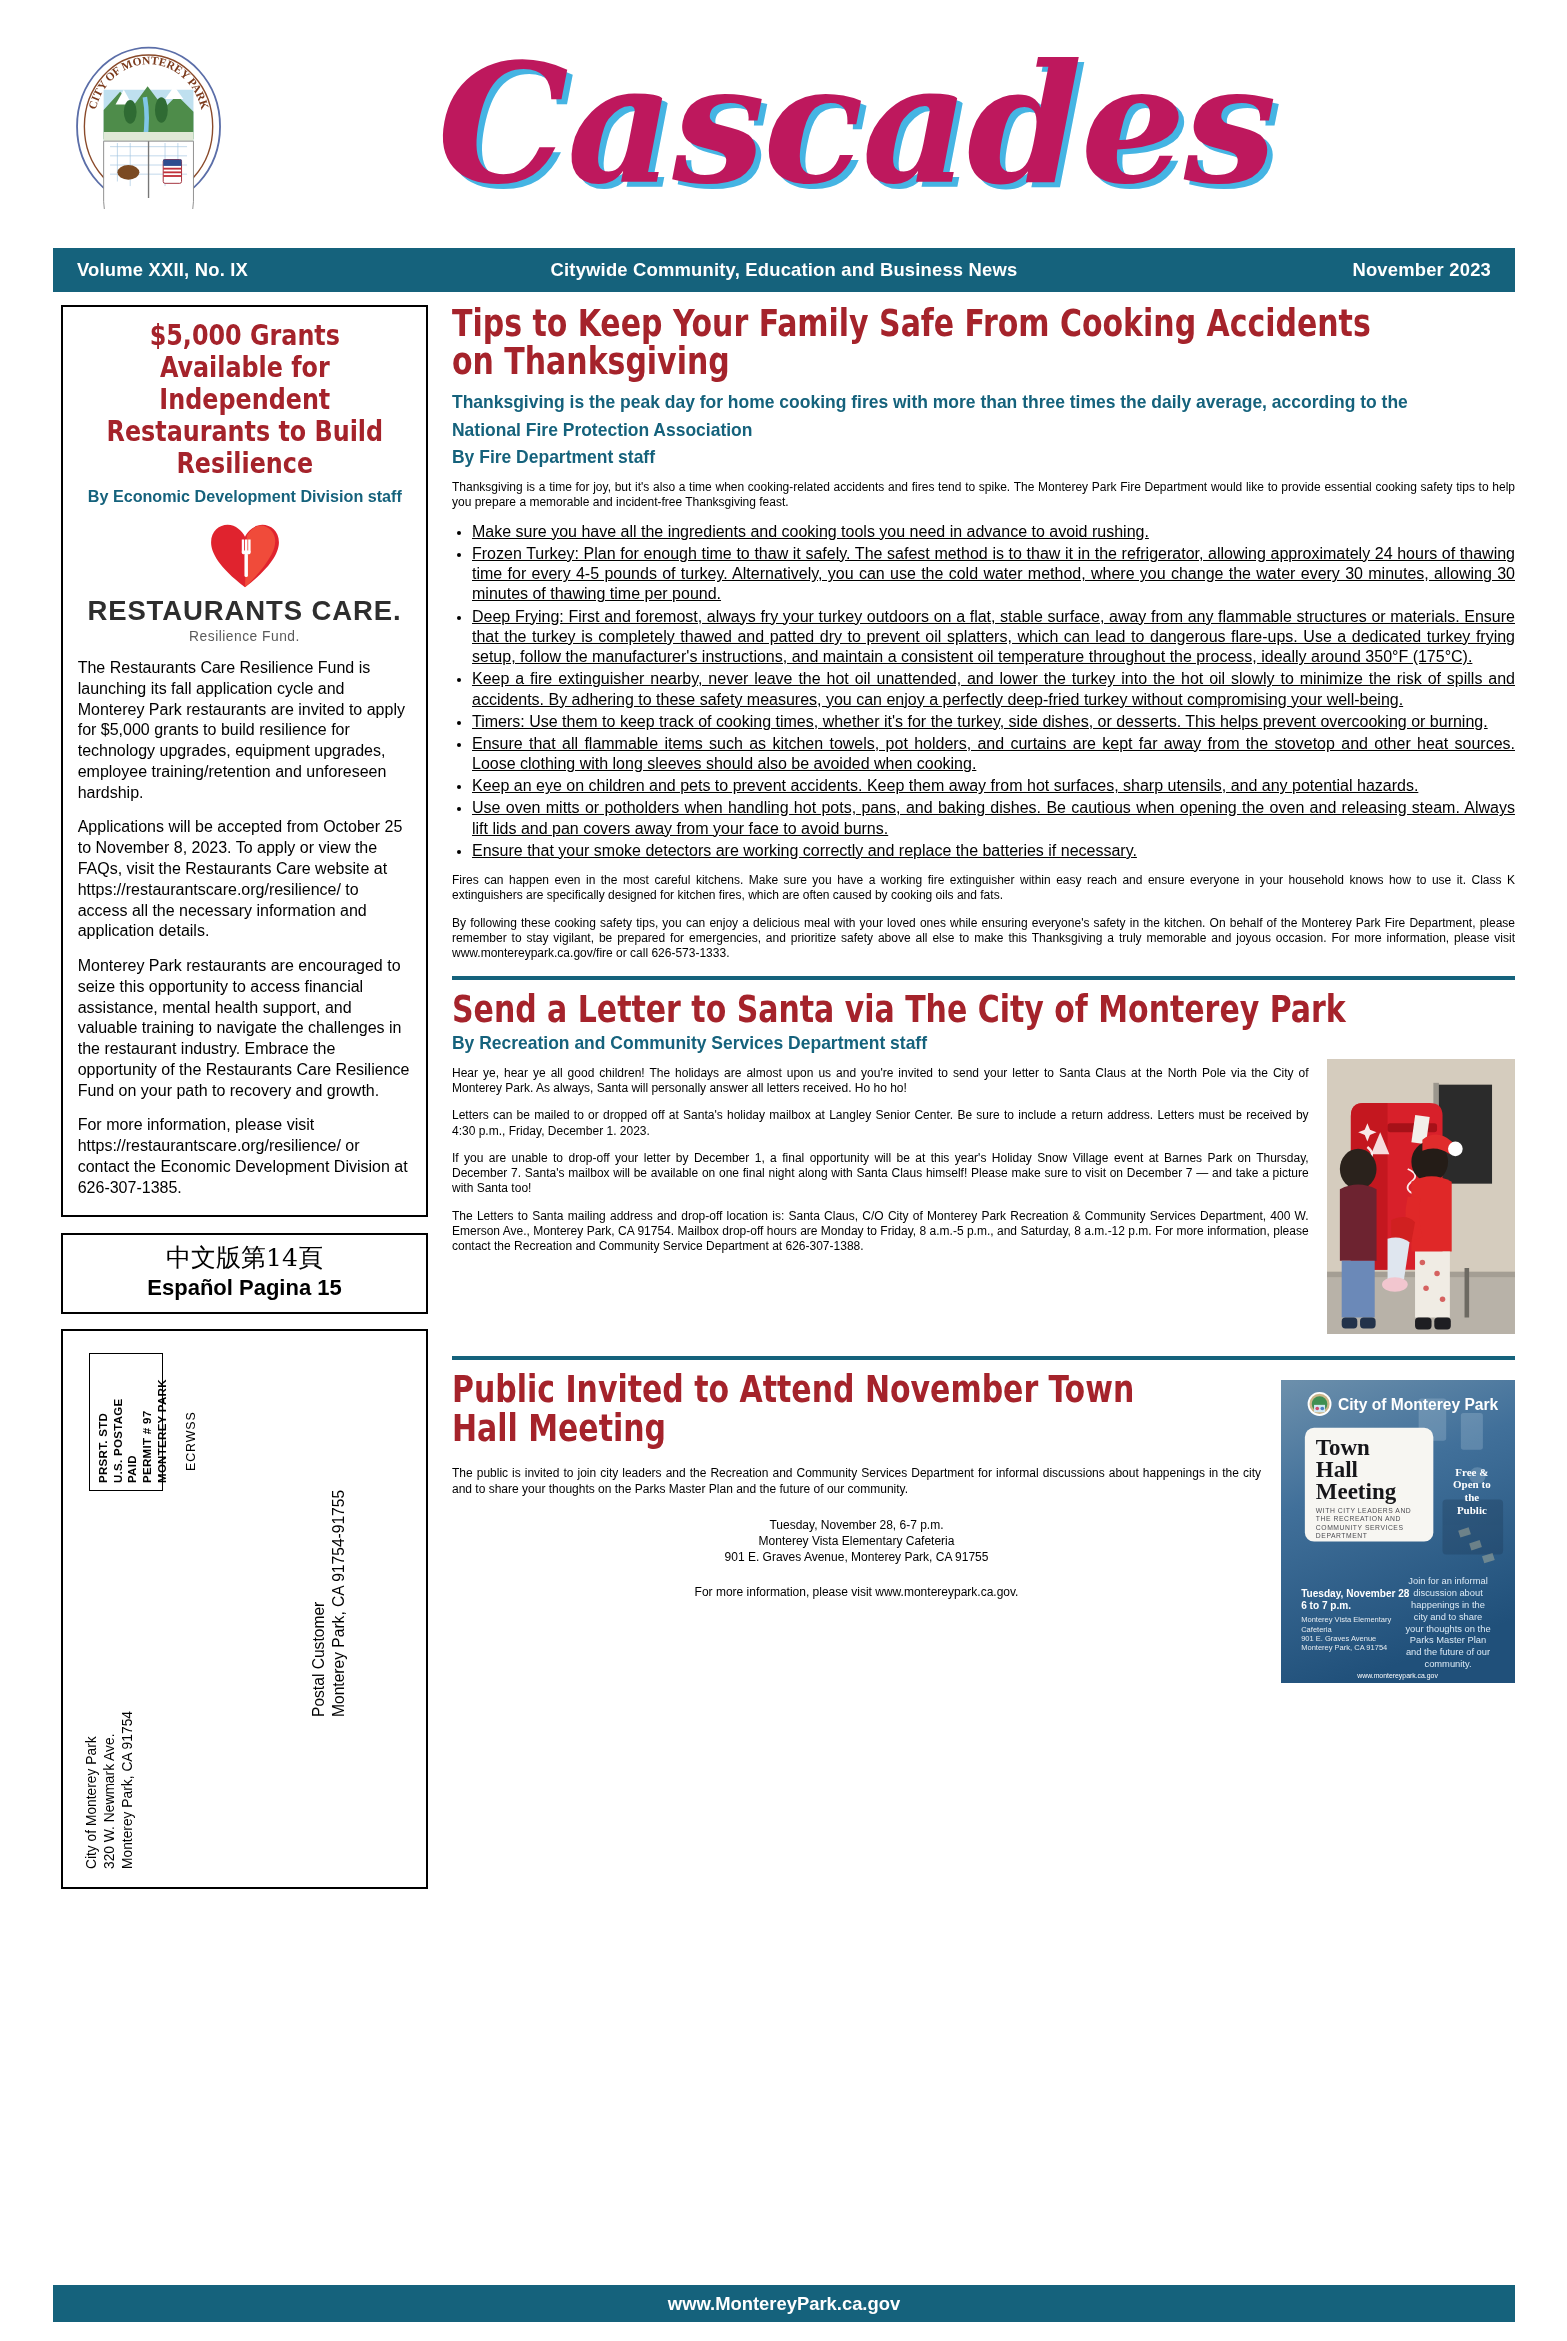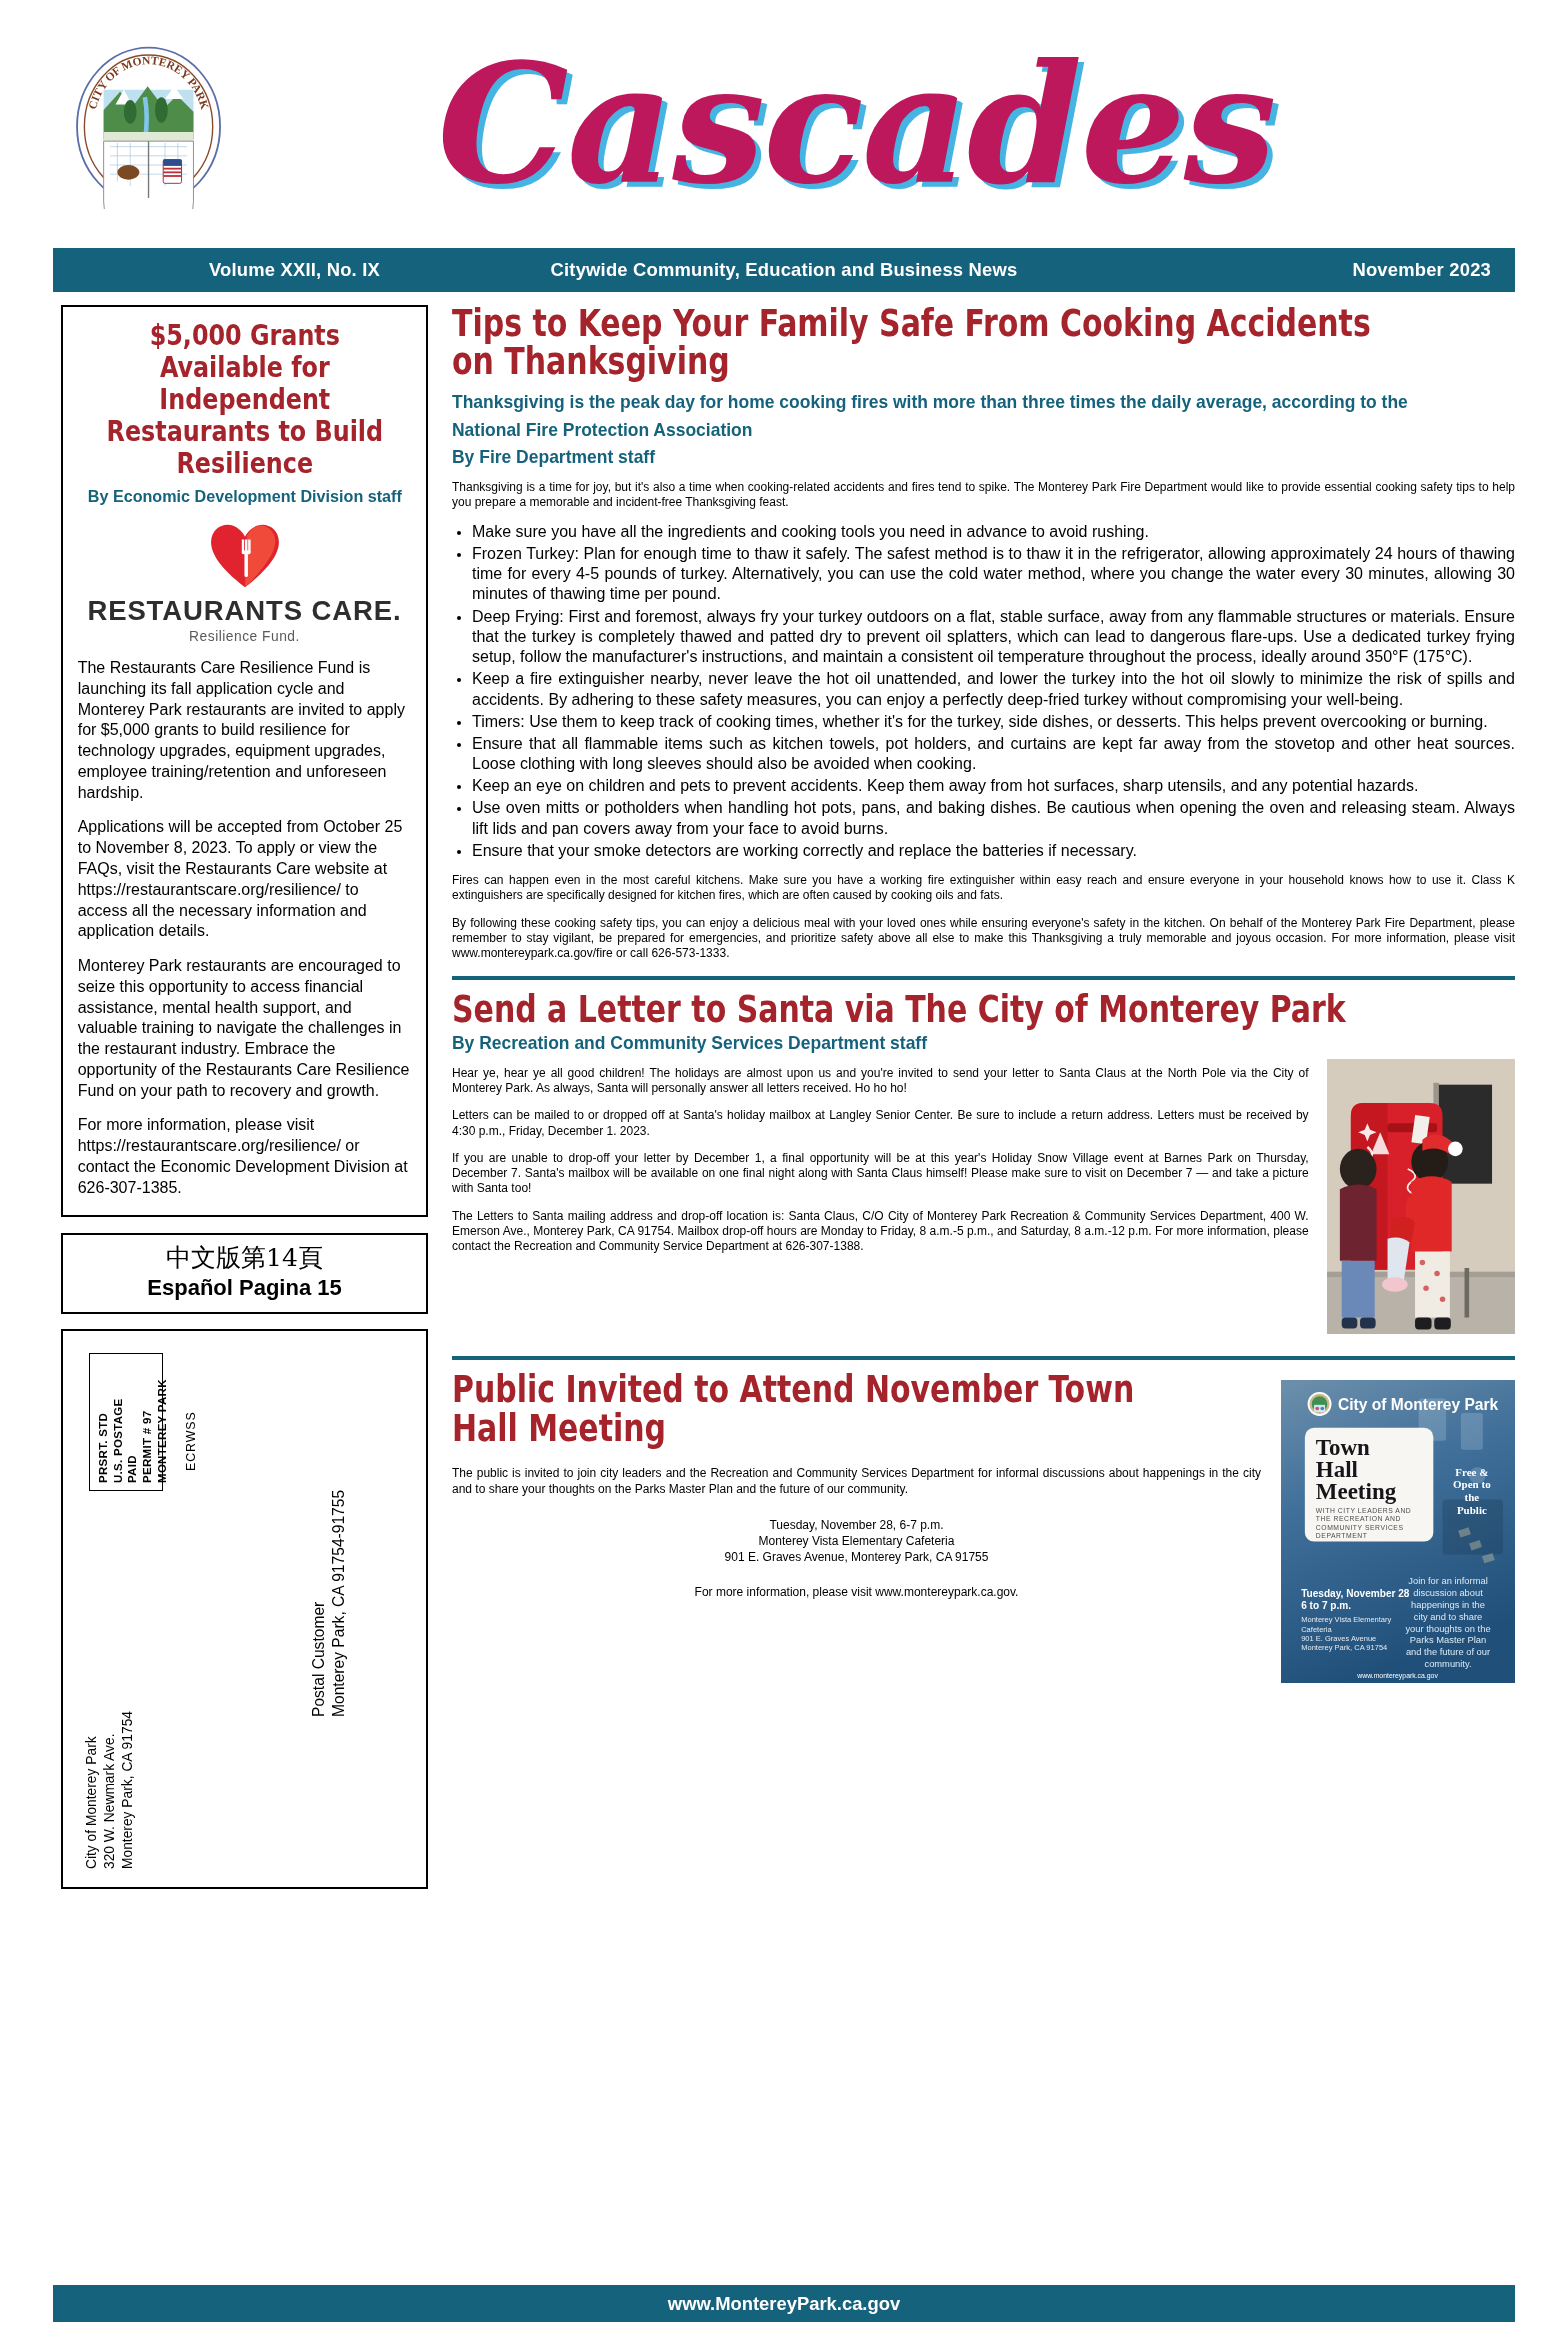--- a/index.html
+++ b/index.html
@@ -42,21 +42,21 @@
   }
 
   
   .banner{
     background:#15627c;color:#fff;
     height:44px;display:flex;align-items:center;
     padding:0 24px;box-sizing:border-box;
     font-size:18.4px;font-weight:700;
     letter-spacing:0.2px;
   }
-  .banner .vol{flex:0 0 303px;text-align:right;}
+  .banner .vol{flex:0 0 303px;text-align:left;}
   .banner .mid{flex:1;text-align:center;}
   .banner .date{flex:0 0 303px;text-align:right;}
 
   
   .content{display:flex;gap:0;margin-top:13px;}
   .col-left{width:367px;flex:0 0 367px;padding-left:8px;}
   .col-right{flex:1;padding-left:24px;}
 
   
   .side-box{
@@ -148,21 +148,21 @@
     line-height:1.45;margin-top:6.4px;
     transform:scaleX(.92);transform-origin:left center;
   }
   .byline{
     color:#15627c;font-weight:700;font-size:19px;margin-top:2.8px;
     transform:scaleX(.92);transform-origin:left center;
   }
   .body-p{
     font-size:12px;line-height:1.27;margin-top:12px;text-align:justify;
   }
-  ul.tips{margin:11px 0 0 0;padding-left:20px;}
+  ul.tips{margin:11px 0 0 0;padding-left:20px;text-decoration:underline;}
   ul.tips li{
     font-size:16px;line-height:1.27;margin-bottom:1.8px;
     text-align:justify;
   }
   ul.tips li::marker{font-size:13px;}
 
   .flow{overflow:hidden;}
   .photo-santa{
     float:right;width:188px;height:275px;
     margin:5.5px 0 7.3px 18.4px;

